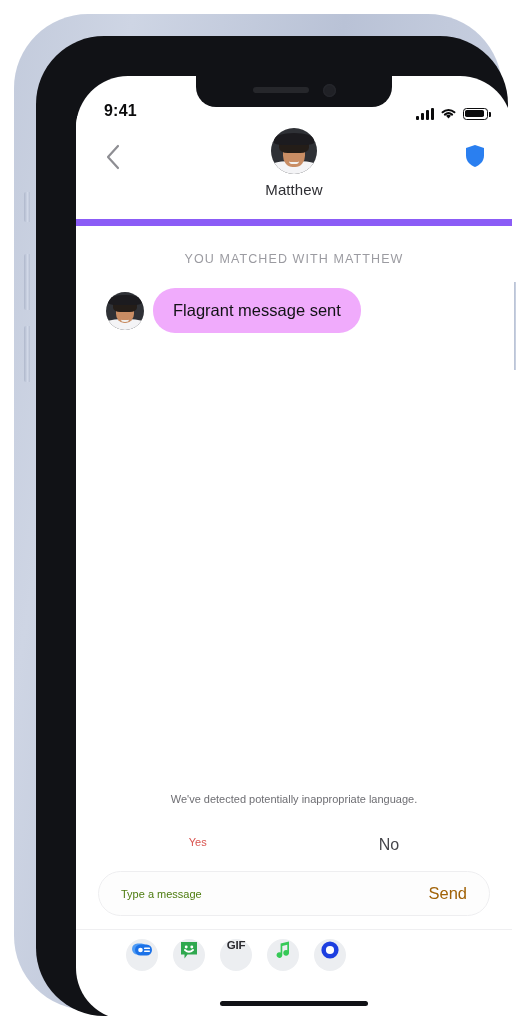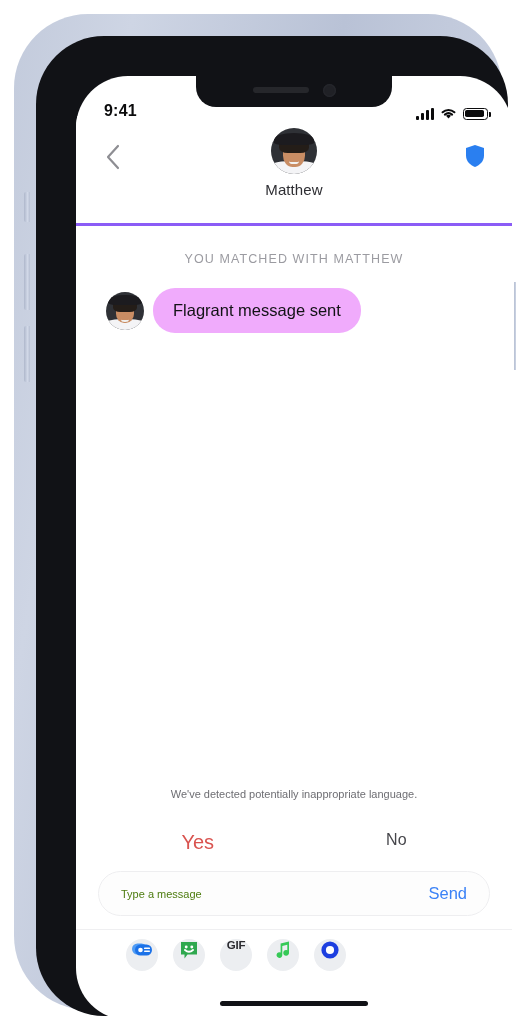--- a/index.html
+++ b/index.html
@@ -144,21 +144,21 @@
     background: #0b0b0c;
     border-radius: 1.8px;
   }
 
   
   .nav {
     position: absolute;
     top: 40px; left: 0;
     width: 436px; height: 110px;
     background: #fff;
-    border-bottom: 3px solid #8b5cf6;
+    border-bottom: 7px solid #8b5cf6;
     box-sizing: border-box;
   }
   .back-chevron {
     position: absolute;
     left: 20px; top: 24px;
     width: 34px; height: 34px;
     display: flex; align-items: center; justify-content: center;
     cursor: pointer;
   }
   .back-chevron svg { display: block; }
@@ -267,21 +267,21 @@
     color: #6e6e73;
     padding: 0 22px;
   }
   .safety-actions {
     display: flex;
     justify-content: center;
     gap: 172px;
     margin-top: 28px;
   }
   .safety-yes {
-    font-size: 20px;
+    font-size: 11px;
     color: #d9534f;
     cursor: pointer;
   }
   .safety-no {
     font-size: 16px;
     color: #46464b;
     cursor: pointer;
   }
 
   
@@ -307,21 +307,21 @@
     justify-content: space-between;
     padding: 0 22px;
     box-sizing: border-box;
   }
   .composer-placeholder {
     font-size: 11px;
     color: #4d7c0f;
   }
   .composer-send {
     font-size: 16.5px;
-    color: #3b82f6;
+    color: #a16207;
     cursor: pointer;
   }
 
   
   .tray {
     position: absolute;
     left: 0; right: 0;
     bottom: 40px;
     height: 50px;
     display: flex;

